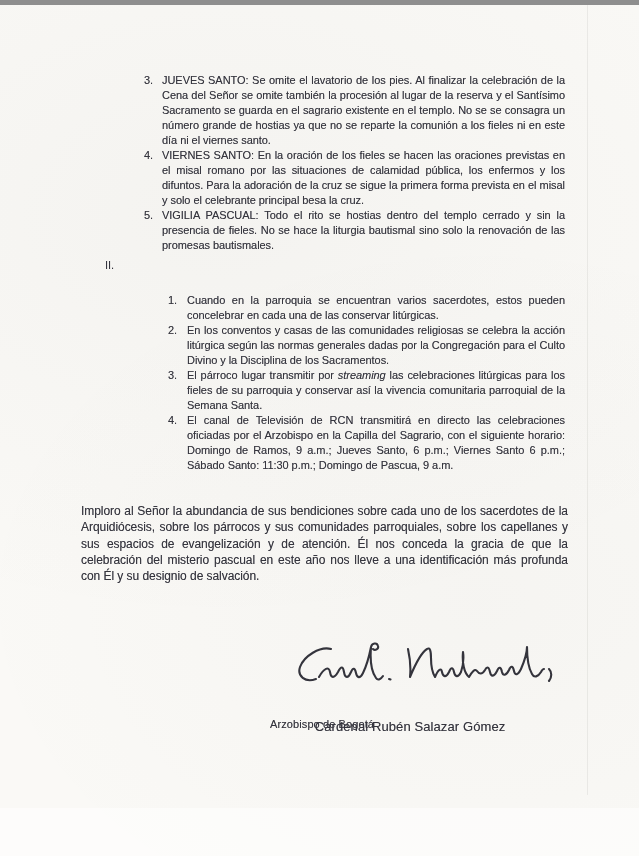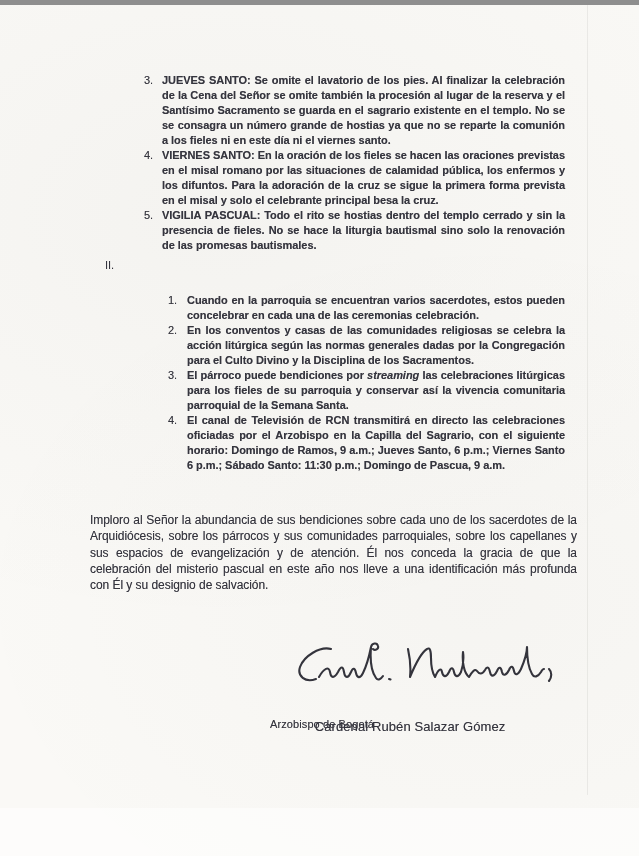--- a/index.html
+++ b/index.html
@@ -36,30 +36,30 @@
     line-height: 15px;
     letter-spacing: -0.05px;
     text-shadow: 0 0 0.6px rgba(53,53,66,0.5);
   }
   .num-list { position: absolute; margin: 0; padding: 0; list-style: none; }
   .num-list li { display: flex; }
   .list-one { top: 73px; left: 144px; width: 421px; }
   .list-one .num { flex: 0 0 18px; }
   .list-two { top: 293px; left: 168px; width: 397px; }
   .list-two .num { flex: 0 0 19px; }
-  .item-text { flex: 1 1 auto; text-align: justify; font-weight: bold; }
+  .item-text { flex: 1 1 auto; text-align: justify; }
   .item-text em { font-style: italic; }
   .section-two-head {
     position: absolute; top: 258px; left: 105px;
     display: flex;
   }
   .section-two-head .roman { flex: 0 0 45px; }
   .closing {
     position: absolute; top: 500px; left: 78px;
-    width: 487px; margin: 12px;
+    width: 487px; margin: 3px;
     font-size: 12px; line-height: 16.3px;
     text-align: justify;
     letter-spacing: -0.05px;
     text-shadow: 0 0 0.6px rgba(53,53,66,0.5);
   }
   .signature-block-svg {
     position: absolute; top: 639px; left: 286px;
     width: 280px; height: 60px;
   }
   .sig-name {
@@ -99,29 +99,29 @@
     </li>
   </ol>
 
   <div class="section-two-head doc-text">
     <span class="roman">II.</span>
   </div>
 
   <ol class="num-list list-two doc-text">
     <li>
       <span class="num">1.</span>
-      <div class="item-text">Cuando en la parroquia se encuentran varios sacerdotes, estos pueden concelebrar en cada una de las ceremonias celebración.</div>
+      <div class="item-text">Cuando en la parroquia se encuentran varios sacerdotes, estos pueden concelebrar en cada una de las conservar litúrgicas.</div>
     </li>
     <li>
       <span class="num">2.</span>
       <div class="item-text">En los conventos y casas de las comunidades religiosas se celebra la acción litúrgica según las normas generales dadas por la Congregación para el Culto Divino y la Disciplina de los Sacramentos.</div>
     </li>
     <li>
       <span class="num">3.</span>
-      <div class="item-text"><span>El párroco puede bendiciones por </span><em>streaming</em><span>  las celebraciones litúrgicas para los fieles de su parroquia y conservar así la vivencia comunitaria parroquial de la Semana Santa.</span></div>
+      <div class="item-text"><span>El párroco lugar transmitir por </span><em>streaming</em><span>  las celebraciones litúrgicas para los fieles de su parroquia y conservar así la vivencia comunitaria parroquial de la Semana Santa.</span></div>
     </li>
     <li>
       <span class="num">4.</span>
       <div class="item-text">El canal de Televisión de RCN transmitirá en directo las celebraciones oficiadas por el Arzobispo en la Capilla del Sagrario, con el siguiente horario: Domingo de Ramos, 9 a.m.; Jueves Santo, 6 p.m.; Viernes Santo 6 p.m.; Sábado Santo: 11:30 p.m.; Domingo de Pascua, 9 a.m.</div>
     </li>
   </ol>
 
   <p class="closing">Imploro al Señor la abundancia de sus bendiciones sobre cada uno de los sacerdotes de la Arquidiócesis, sobre los párrocos y sus comunidades parroquiales, sobre los capellanes y sus espacios de evangelización y de atención. Él nos conceda la gracia de que la celebración del misterio pascual en este año nos lleve a una identificación más profunda con Él y su designio de salvación.</p>
 
   <svg class="signature-block-svg" viewBox="0 0 280 60" xmlns="http://www.w3.org/2000/svg">

